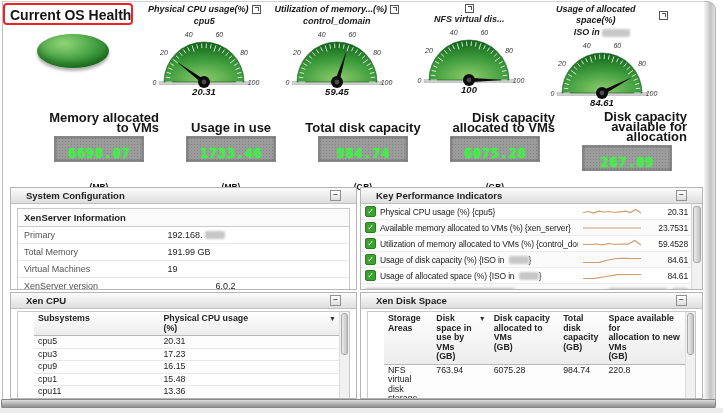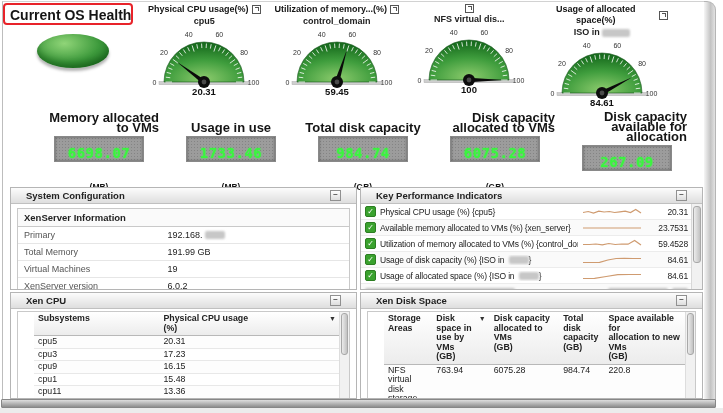--- a/index.html
+++ b/index.html
@@ -19,21 +19,21 @@
        border-radius:4px;z-index:6;pointer-events:none;}
 
   
   .health-label{position:absolute;left:7px;top:5px;font-size:14px;font-weight:bold;color:#151515;}
   .health-disc{position:absolute;left:34px;top:32px;width:72px;height:34px;border-radius:50%;
        background:radial-gradient(ellipse at 38% 28%,#90d578,#3d9a3c 55%,#1d6d24 95%);
        box-shadow:0 3px 3px rgba(0,0,0,.3), inset 0 -5px 7px rgba(0,60,0,.4);}
 
   
   .gauges{position:absolute;left:135px;top:2px;width:530px;height:106px;display:flex;}
-  .gauge{flex:1;text-align:center;}
+  .gauge{flex:1;text-align:center;font-style:italic;}
   .gtitle{font-size:9px;font-weight:bold;color:#151515;line-height:11px;
        display:flex;justify-content:center;align-items:center;gap:3px;}
   .gsub{font-size:9px;font-weight:bold;color:#222;line-height:11px;margin-top:1px;
        display:flex;justify-content:center;align-items:center;}
   .popout{width:7px;height:7px;border:1px solid #555;display:inline-block;position:relative;background:#fff;flex:0 0 7px;}
   .popout::after{content:"";position:absolute;right:1px;top:1px;width:3px;height:3px;
        border-top:1px solid #555;border-right:1px solid #555;}
   .gsvg{display:block;margin:0 auto;}
   svg text{font-family:"Liberation Sans","DejaVu Sans",sans-serif;}
 
@@ -57,21 +57,21 @@
   .panel{position:absolute;border:1px solid #b5b5b5;background:#fff;overflow:hidden;}
   .panel-h{height:15px;background:linear-gradient(#fcfcfc,#dedede);border-bottom:1px solid #c0c0c0;
        display:flex;align-items:center;padding:0 15px;font-size:9.5px;font-weight:bold;color:#222;justify-content:space-between;}
   .collapse{margin-left:auto;width:9px;height:9px;border:1px solid #909090;flex:0 0 9px;
        background:linear-gradient(#fff,#ddd);font-size:8px;line-height:7px;text-align:center;color:#555;}
 
   
   .sc-inner{margin:4px 6px;border:1px solid #c9c9c9;}
   .sc-subhead{padding:3px 6px;font-size:9.5px;font-weight:bold;color:#222;border-bottom:1px solid #c9c9c9;background:#fafafa;}
   .sc-row{display:flex;padding:2.5px 6px;font-size:9px;border-bottom:1px solid #e6e6e6;color:#222;line-height:11px;}
-  .sc-row:last-child{border-bottom:none;}
+  .sc-row:last-child{border-bottom:none;gap:48px;}
   .sc-label{width:45%;color:#555;}
 
   
   .kpi-body{position:absolute;top:16px;left:0;right:10px;bottom:0;overflow:hidden;}
   .kpi-row{display:flex;align-items:center;gap:4px;padding:0 4px;height:15px;border-bottom:1px solid #ececec;
        font-size:8.5px;letter-spacing:-0.15px;color:#222;}
   .kpi-row.alt{background:#fafafa;}
   .check{flex:0 0 9px;width:9px;height:9px;background:#3aa22e;border:1px solid #2c7d22;border-radius:2px;
        color:#fff;font-size:8px;line-height:9px;text-align:center;}
   .kpi-label{flex:1;white-space:nowrap;overflow:hidden;}

